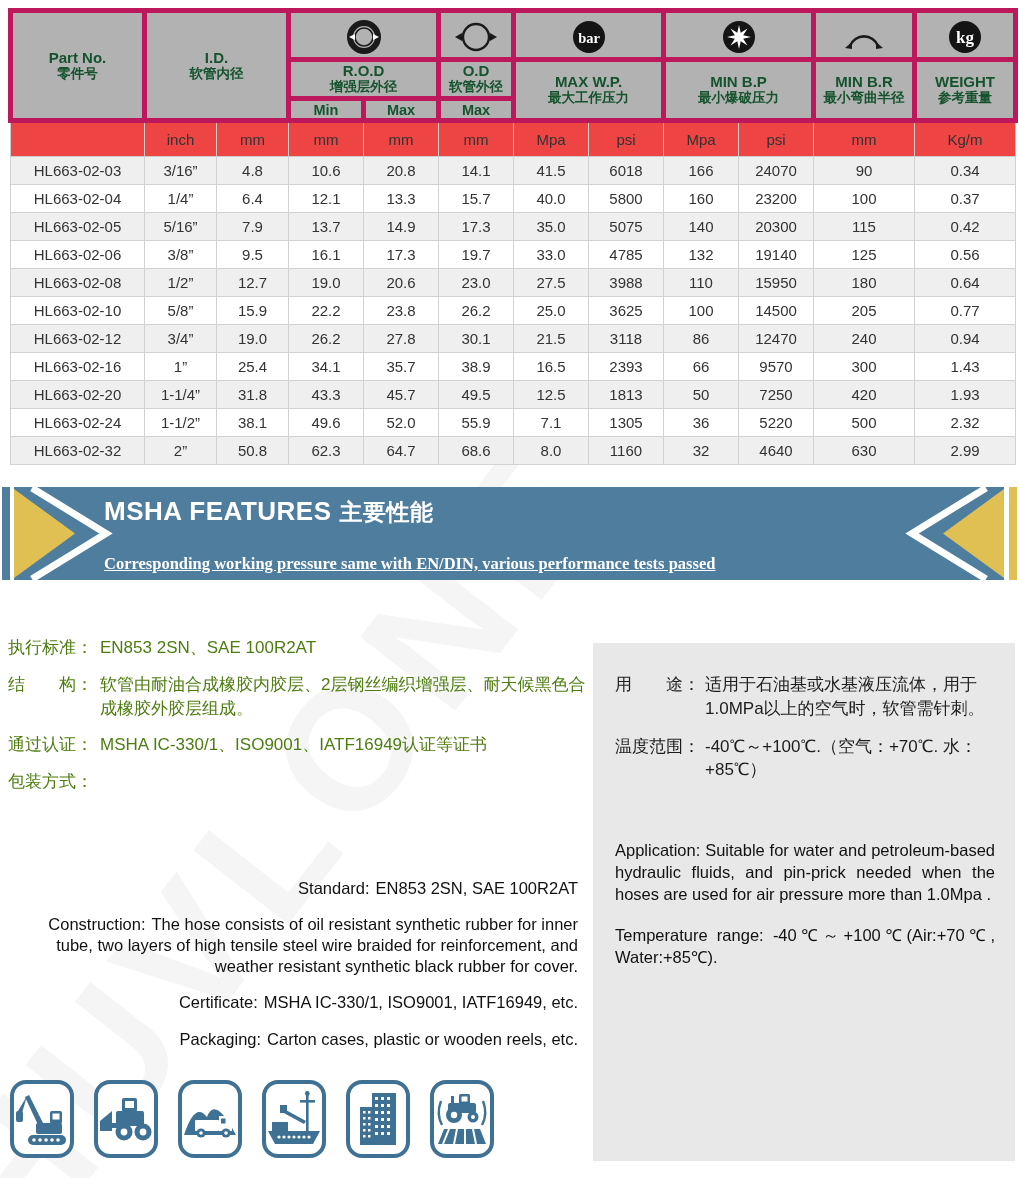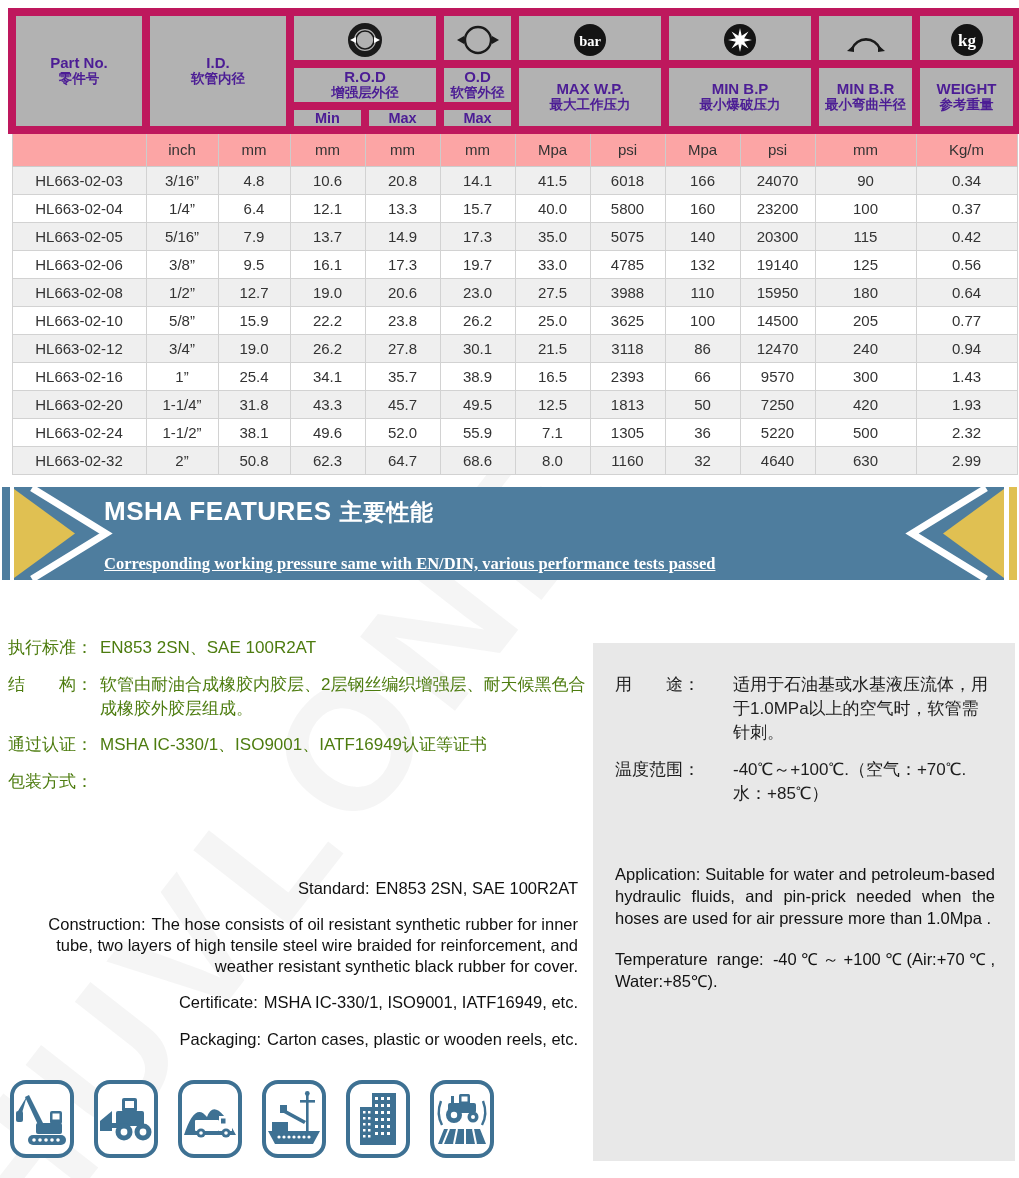--- a/index.html
+++ b/index.html
@@ -12,30 +12,30 @@
     position:absolute; left:-20px; top:1120px; transform-origin:0 50%;
     transform:rotate(-52deg); font-size:175px; font-weight:bold;
     letter-spacing:14px; color:rgba(60,60,60,0.05); white-space:nowrap; pointer-events:none;
   }
   
   table.spec-table {
     position:absolute; left:8px; top:8px; width:1005px;
     border-collapse:collapse; table-layout:fixed;
   }
   .spec-table th {
-    background:#b2b2b2; border:8px solid #be185d; padding:0;
-    color:#4c1d95; font-weight:600; text-align:center; vertical-align:middle;
+    background:#b2b2b2; border:5px solid #be185d; padding:0;
+    color:#14532d; font-weight:600; text-align:center; vertical-align:middle;
   }
   .spec-table .h-icon th { height:47px; }
   .spec-table .h-label th { height:38px; }
   .spec-table .h-minmax th { height:22px; font-size:14.5px; }
   .hdr-en { font-size:15px; line-height:1.15; }
   .hdr-zh { font-size:13.5px; line-height:1.25; }
   .spec-table .h-units td {
-    background:#fca5a5; border:1px solid #cccccc; height:36px;
+    background:#ef4444; border:1px solid #cccccc; height:36px;
     text-align:center; font-size:15px; color:#333;
   }
   .spec-table tbody td {
     border:1px solid #d2d2d2; height:28px; text-align:center;
     font-size:15px; color:#333; background:#ffffff;
   }
   .spec-table tbody tr.alt td { background:#efefef; }
   .icon-cell svg { display:block; margin:4px auto 0 auto; }
   
   .banner { position:absolute; left:0; top:487px; width:1019px; height:93px; }
@@ -59,21 +59,21 @@
   .spec-label { width:92px; flex-shrink:0; }
   .spec-text { flex:1; }
   .specs-en { position:absolute; left:8px; top:878px; width:570px; font-size:16.5px; color:#111;text-align:right; }
   .en-spec { margin-bottom:15px; line-height:1.28; }
   .en-spec .lbl { margin-right:6px; }
   
   .panel {
     position:absolute; left:593px; top:643px; width:422px; height:518px;
     background:#e8e8e8; padding:30px 20px 0 22px;
   }
-  .panel .spec-item { font-size:17px; color:#1c1c1c; margin-bottom:14px;gap:28px; }
+  .panel .spec-item { font-size:17px; color:#1c1c1c; margin-bottom:14px; }
   .panel .spec-label { width:90px; }
   .panel .en-block { margin-top:58px; }
   .panel .en-par {
     font-size:16.5px; color:#111; line-height:1.32; text-align:justify; margin-bottom:20px;
   }
   
   .apps { position:absolute; left:10px; top:1080px; display:flex; gap:20px; }
   .app-icon {
     width:64px; height:78px; border:4px solid #3e7193; border-radius:16px;
     display:flex; align-items:center; justify-content:center; background:#fff;

